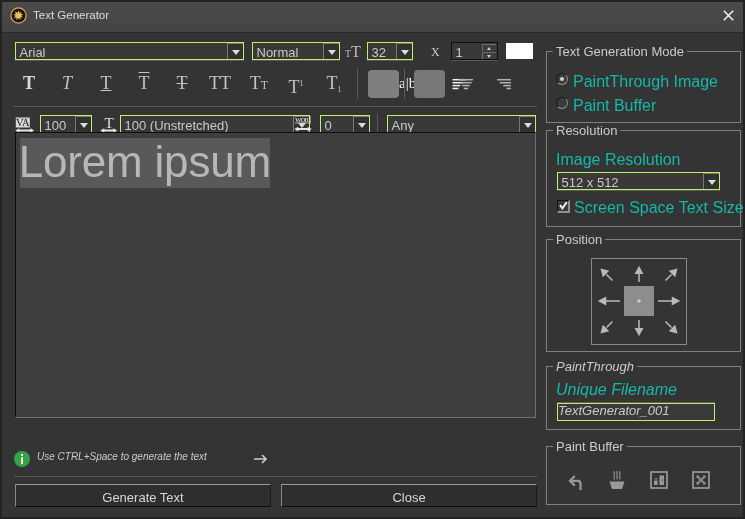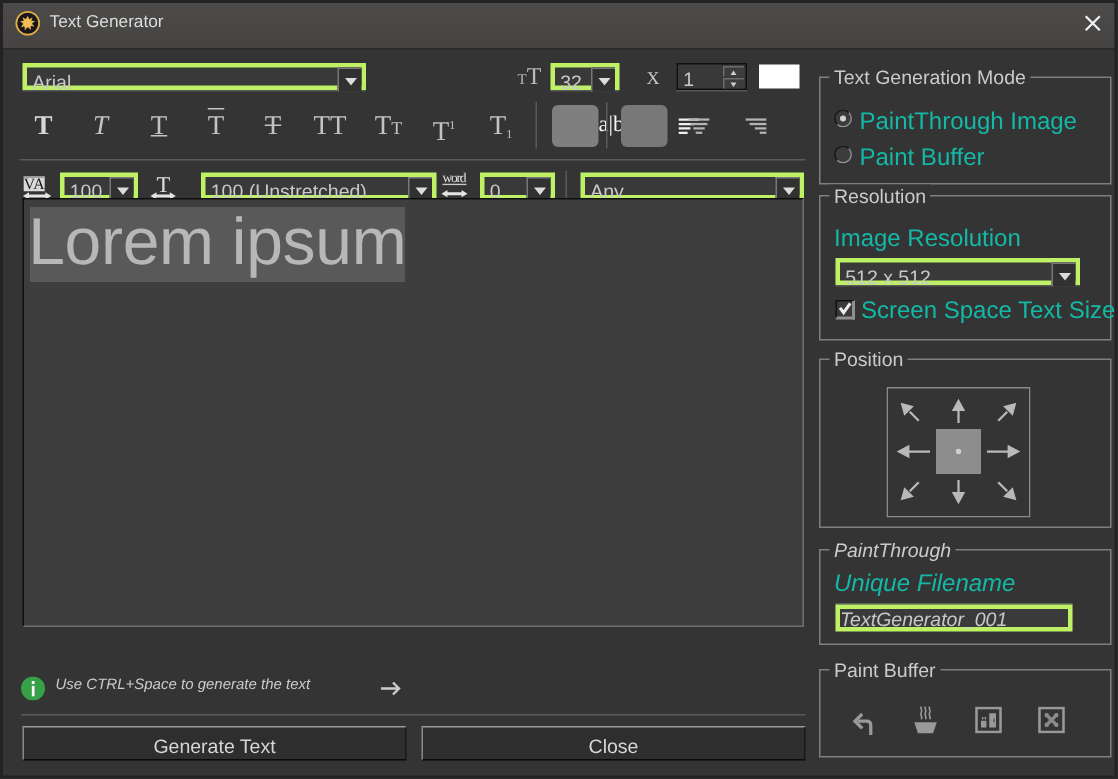--- a/index.html
+++ b/index.html
@@ -4,21 +4,21 @@
 <style>
 * { margin:0; padding:0; box-sizing:border-box; }
 html,body { width:745px; height:519px; overflow:hidden; background:#333333; font-family:"Liberation Sans", sans-serif; }
 .win { position:absolute; left:0; top:0; width:745px; height:519px; background:#343434; }
 .winborder { position:absolute; left:0; top:0; width:745px; height:519px; border:2px solid #232323; z-index:60; pointer-events:none; }
 .titlebar { position:absolute; left:2px; top:2px; width:741px; height:31px; background:linear-gradient(#4c4b49, #454442); border-bottom:1px solid #292929; }
 .titletext { position:absolute; left:33px; top:9px; font-size:11.5px; color:#dcdcdc; }
 .logo { position:absolute; left:10px; top:7px; }
 
 
-.combo { position:absolute; height:18px; background:#393939; border:3px solid #bef264; box-shadow:0 1px 0 #575757; }
+.combo { position:absolute; height:18px; background:#393939; border:1px solid #bef264; box-shadow:0 1px 0 #575757; }
 .combo .txt { position:absolute; left:3.5px; top:1.5px; font-size:13px; color:#c9c9c9; white-space:nowrap; }
 .drop { position:absolute; right:0px; top:0px; width:16px; height:16px; background:#313131; border-top:1px solid #787878; border-left:1px solid #787878; }
 .drop::after { content:""; position:absolute; left:4px; top:6px; width:0; height:0; border-left:4px solid transparent; border-right:4px solid transparent; border-top:5px solid #dcdcdc; }
 
 
 .spin { position:absolute; height:18px; background:#393939; border:1px solid #101010; box-shadow:0 1px 0 #575757; }
 .spin .txt { position:absolute; left:3.5px; top:1.5px; font-size:13px; color:#c9c9c9; }
 .spbtn { position:absolute; right:1px; width:14px; height:7px; background:#3d3d3d; border-top:1px solid #6d6d6d; border-left:1px solid #6d6d6d; }
 .spbtn.up { top:1px; }
 .spbtn.dn { top:9px; }
@@ -66,20 +66,24 @@
     <path d="M8.5 2.6 L9.8 5.4 L12.3 3.8 L11.4 6.6 L14.3 6.8 L11.8 8.8 L14 11 L10.8 10.6 L11 13.8 L8.4 11.4 L6.2 14.2 L6 10.8 L3 11.6 L5 8.9 L2.4 7 L5.4 6.6 L4.2 3.7 L7 5.2 Z" fill="#eeb345" transform="translate(8.5,8.5) scale(0.84) translate(-8.5,-8.5)"></path>
     <circle cx="8.2" cy="8.6" r="2.6" fill="#f2bd55"></circle>
   </svg>
   <div class="titletext">Text Generator</div>
   <svg class="ic" width="11" height="11" viewBox="0 0 11 11" style="left:723px; top:10px;">
     <path d="M0.8 0.8 L10.2 10.2 M10.2 0.8 L0.8 10.2" stroke="#f2f2f2" stroke-width="1.5"></path>
   </svg>
 
   <div class="combo" style="left:15px; top:42px; width:229px;">
       <div class="txt">Arial</div>
+      <div class="drop"></div>
+    </div>
+  <div class="combo" style="left:252px; top:42px; width:88px;">
+      <div class="txt">Normal</div>
       <div class="drop"></div>
     </div>
   <div style="position:absolute; left:345px; top:43px; font-family:'Liberation Serif',serif; color:#b9b9b9;"><span style="font-size:10px;">T</span><span style="font-size:16px;">T</span></div>
   <div class="combo" style="left:367px; top:42px; width:46px;">
       <div class="txt">32</div>
       <div class="drop"></div>
     </div>
   <div style="position:absolute; left:431px; top:45px; font-family:'Liberation Serif',serif; font-size:12px; color:#c9c9c9;">X</div>
   <div class="spin" style="left:451px; top:42px; width:47px;">
       <div class="txt">1</div>
@@ -136,21 +140,21 @@
     <path d="M0.3 17.6 L4.3 15.2 L4.3 16.6 L15.2 16.6 L15.2 15.2 L19.2 17.6 L15.2 20 L15.2 18.6 L4.3 18.6 L4.3 20 Z" fill="#e4e4e4"></path>
   </svg>
   <div class="combo" style="left:40px; top:115px; width:52px;">
       <div class="txt">100</div>
       <div class="drop"></div>
     </div>
   <svg class="ic" style="left:99px; top:113px;" width="20" height="21" viewBox="0 0 20 21">
     <text x="10" y="15" font-family="Liberation Serif" font-size="15" fill="#e0e0e0" text-anchor="middle">T</text>
     <path d="M1.3 17.6 L5.3 15.2 L5.3 16.6 L14.2 16.6 L14.2 15.2 L18.2 17.6 L14.2 20 L14.2 18.6 L5.3 18.6 L5.3 20 Z" fill="#e4e4e4"></path>
   </svg>
-  <div class="combo" style="left:134px; top:115px; width:157px;">
+  <div class="combo" style="left:120px; top:115px; width:190px;">
       <div class="txt">100 (Unstretched)</div>
       <div class="drop"></div>
     </div>
   <svg class="ic" style="left:294px; top:112px;" width="18" height="22" viewBox="0 0 18 22">
     <text x="9" y="9.5" font-family="Liberation Serif" font-size="9" fill="#e0e0e0" text-anchor="middle" textLength="16">word</text>
     <rect x="1" y="10.5" width="16" height="0.9" fill="#c9c9c9"></rect>
     <path d="M0.3 17.1 L4.3 14.7 L4.3 16.1 L13.7 16.1 L13.7 14.7 L17.7 17.1 L13.7 19.5 L13.7 18.1 L4.3 18.1 L4.3 19.5 Z" fill="#e4e4e4"></path>
   </svg>
   <div class="combo" style="left:320px; top:115px; width:50px;">
       <div class="txt">0</div>

